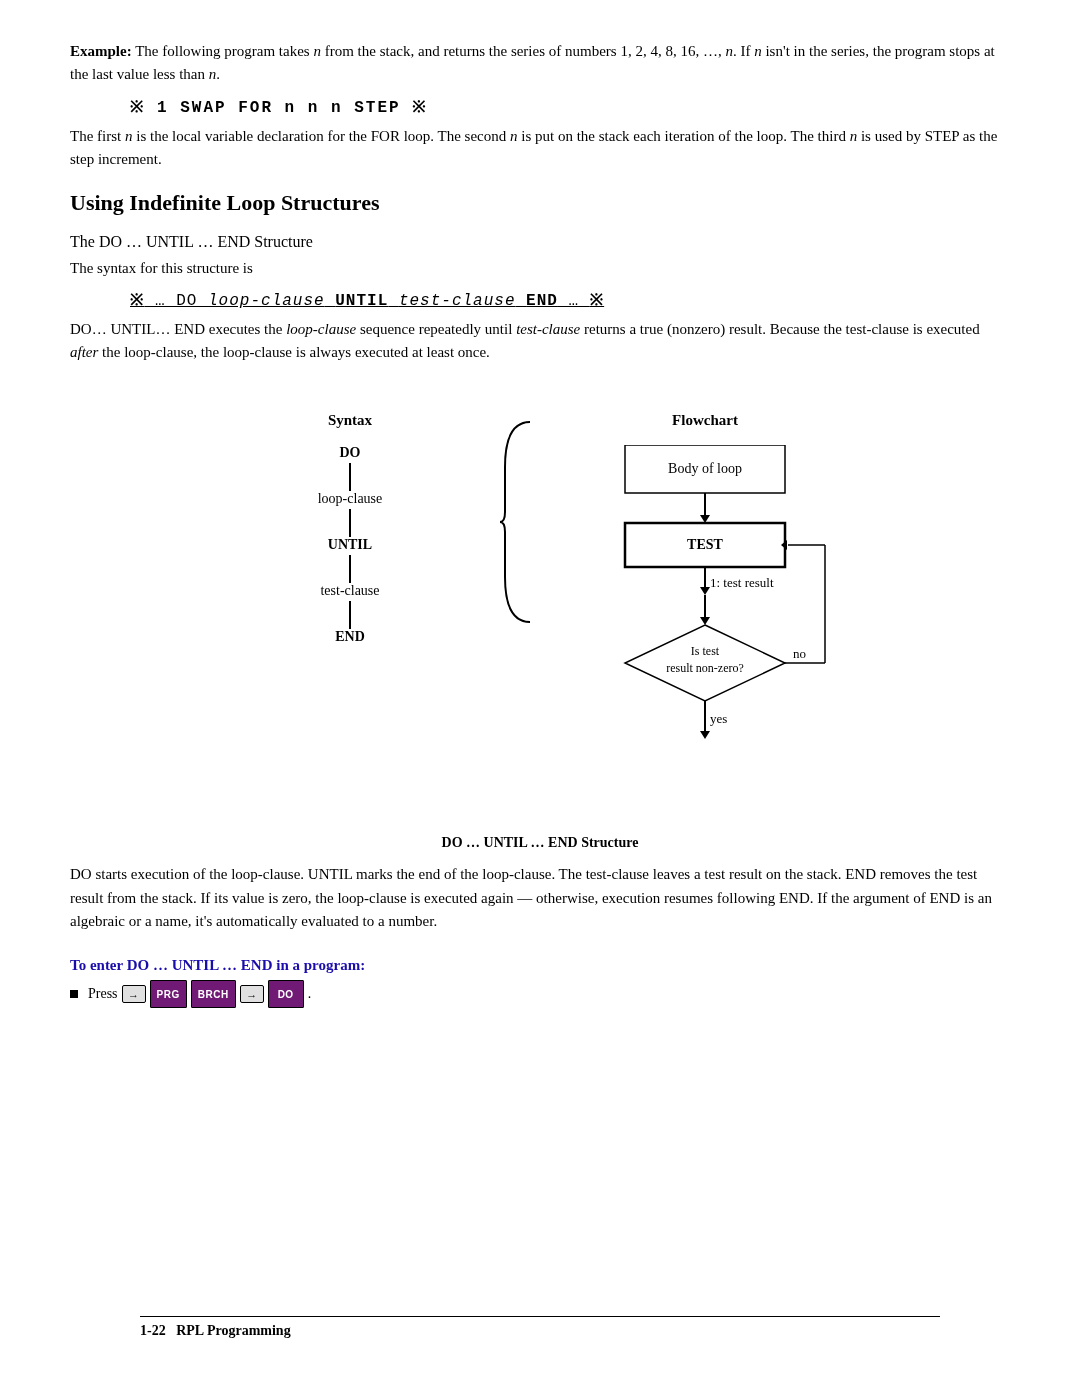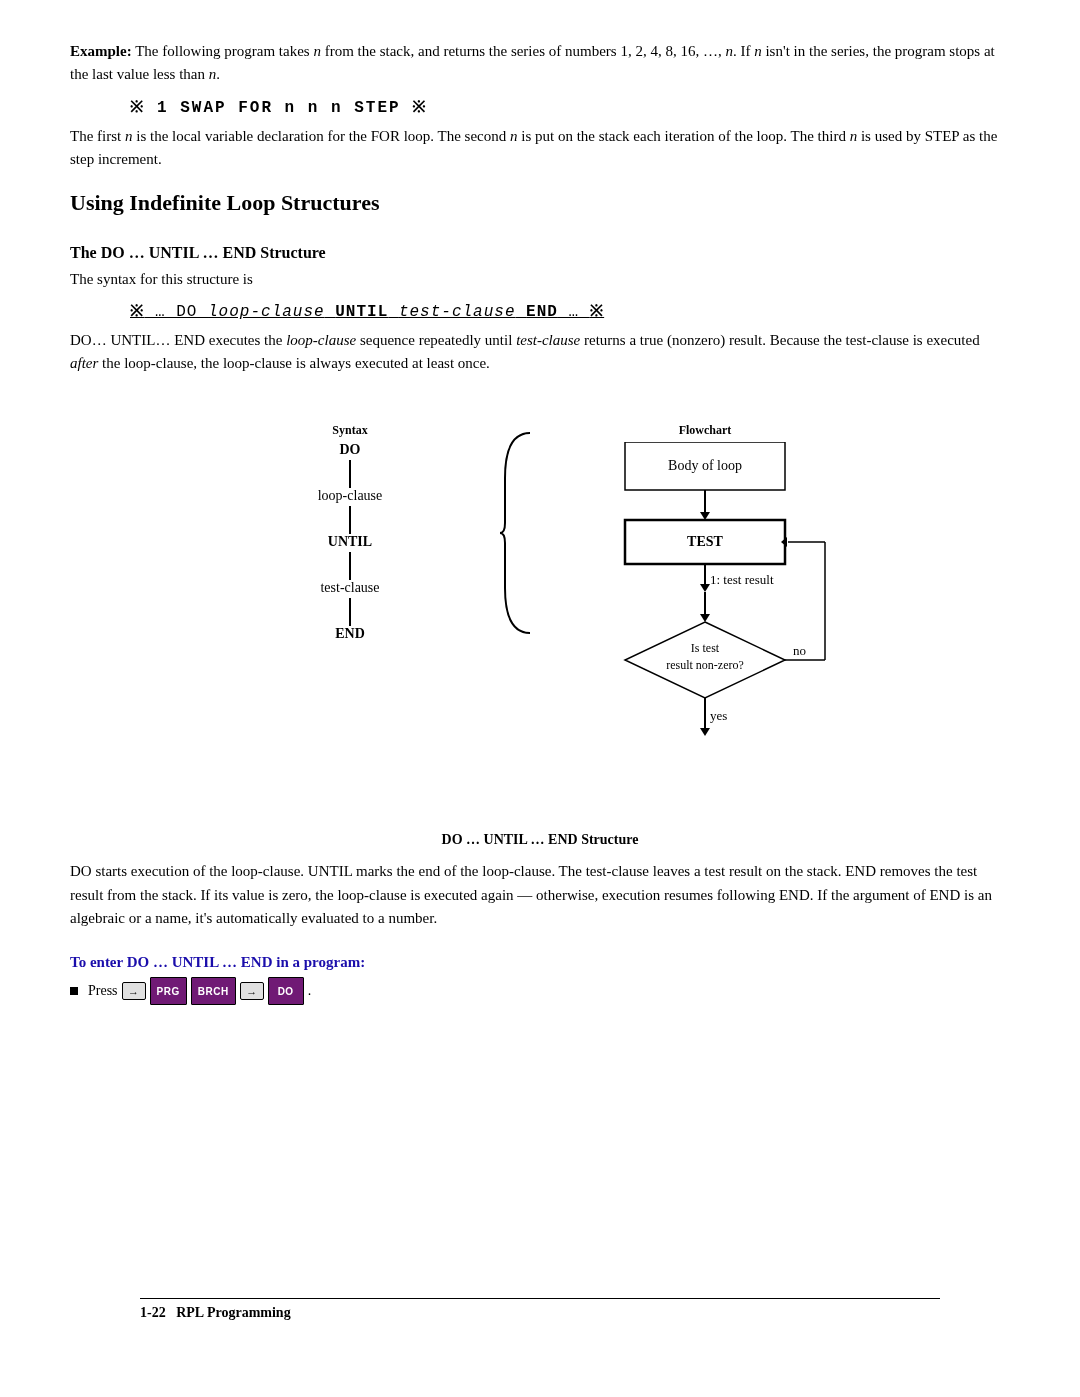--- a/index.html
+++ b/index.html
@@ -29,22 +29,22 @@
 
     .section-heading {
       font-size: 22px;
       font-weight: bold;
       margin: 18px 0 12px 0;
       border-bottom: none;
     }
 
     .sub-heading {
       font-size: 16px;
-      font-weight: bold;
-      margin: 28px 0 6px 0;
+      font-weight: normal;
+      margin: 17px 0 6px 0;
     }
 
     .body-para {
       line-height: 1.55;
       margin-bottom: 8px;
     }
 
     
     .diagram-area {
       display: flex;
@@ -66,23 +66,23 @@
     .flowchart-col {
       width: 340px;
       display: flex;
       flex-direction: column;
       align-items: center;
       padding-top: 30px;
     }
 
     .col-header {
       font-weight: bold;
-      font-size: 12px;
+      font-size: 15px;
       text-align: center;
-      margin-bottom: 4px;
+      margin-bottom: 16px;
     }
 
     
     .syn-item {
       font-size: 14px;
       text-align: center;
       font-weight: bold;
     }
     .syn-item.normal {
       font-weight: normal;
@@ -150,21 +150,21 @@
       color: #fff;
       border-radius: 1px;
       min-width: 36px;
       height: 18px;
       font-weight: bold;
       letter-spacing: 0.5px;
     }
 
     .footer-bar {
       position: absolute;
-      bottom: 36px;
+      bottom: 18px;
       left: 70px;
       right: 70px;
       display: flex;
       align-items: center;
       border-top: 1.5px solid #000;
       padding-top: 6px;
     }
 
     .footer-text {
       font-size: 14px;

